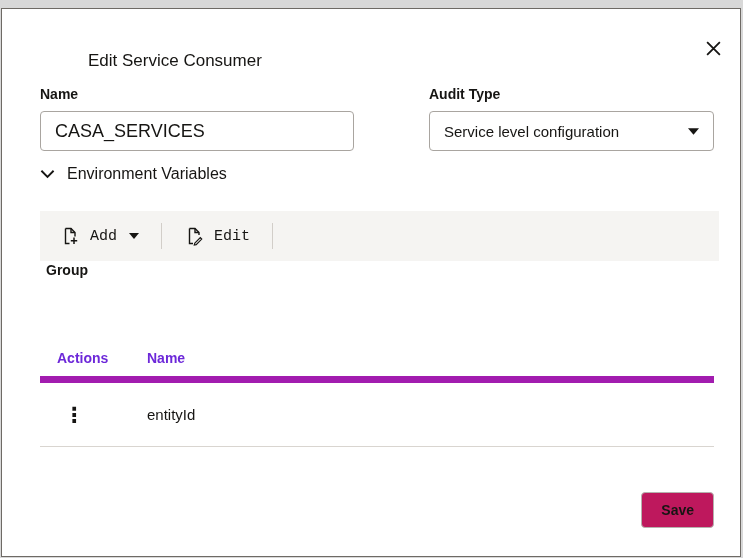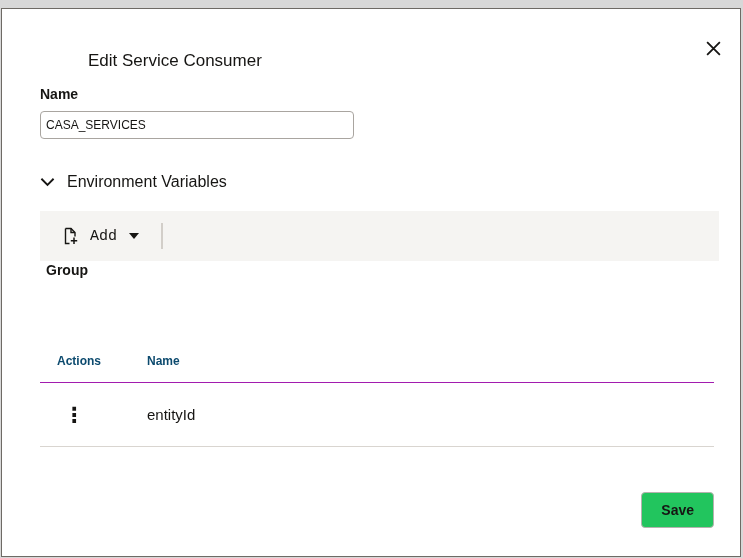--- a/index.html
+++ b/index.html
@@ -38,38 +38,38 @@
   .fields-row {
     position: absolute; top: 77px; left: 38px; right: 26px;
     display: flex; justify-content: space-between;
   }
   .field { display: flex; flex-direction: column; gap: 9px; }
   .field-name  { width: 314px; }
   .field-audit { width: 285px; }
   .field label { font-size: 14px; font-weight: 700; color: #161513; }
 
   .text-input {
-    height: 28px; width: 100%;
+    height: 40px; width: 100%;
     border: 1px solid #a9a5a0; border-radius: 4px;
-    padding: 0 5px; font-size: 12px;
+    padding: 0 14px; font-size: 18px;
     font-family: "Liberation Sans", sans-serif;
     color: #161513; background: #fff; outline: none;
   }
   .select {
     height: 40px; width: 100%;
     border: 1px solid #a9a5a0; border-radius: 4px;
     padding: 0 14px; font-size: 15px;
     background: #fff; cursor: pointer;
     display: flex; align-items: center; justify-content: space-between; gap: 8px;
   }
   .select .caret { flex: 0 0 auto; color: #161513; }
 
   
   .section-header {
-    position: absolute; top: 164px; left: 38px;
+    position: absolute; top: 156px; left: 38px;
     display: flex; align-items: center; gap: 12px;
     font-size: 16px; color: #161513; cursor: pointer;
     background: transparent; border: none;
     font-family: "Liberation Sans", sans-serif;
   }
 
   
   .toolbar {
     position: absolute; top: 202px; left: 38px; width: 679px; height: 50px;
     background: #f5f4f2;
@@ -97,42 +97,42 @@
   
   .grid-table { position: absolute; top: 330px; left: 38px; right: 26px; }
   .thead, .trow {
     display: grid;
     grid-template-columns: 90px 335px 1fr;
     align-items: center;
     padding-left: 17px;
   }
   .thead {
     height: 44px;
-    border-bottom: 1px solid #a21caf;
-    font-size: 12px; font-weight: 700; color: #0c4a6e;
+    border-bottom: 7px solid #a21caf;
+    font-size: 14px; font-weight: 700; color: #6d28d9;
   }
   .trow {
     height: 64px;
     border-bottom: 1px solid #d9d5d0;
     font-size: 15px; color: #161513;
   }
   .kebab-btn {
     width: 26px; height: 30px;
     background: transparent; border: none; cursor: pointer;
     font-size: 21px; font-weight: 700; color: #161513;
     line-height: 26px; text-align: center;
     margin-left: 4px;
     font-family: "DejaVu Sans", sans-serif;
   }
 
   
   .save-btn {
     position: absolute; top: 483px; right: 26px;
     height: 36px; padding: 4px 19px;
-    background: #22c55e;
+    background: #be185d;
     border: 1px solid #b5b2ae; border-radius: 4px;
     font-size: 14px; font-weight: 700; color: #161513;
     font-family: "Liberation Sans", sans-serif;
     cursor: pointer;
   }
 
   svg { display: block; }
 </style>
 </head>
 <body>
@@ -144,20 +144,29 @@
       <path d="M2 2 L14 14 M14 2 L2 14" stroke="currentColor" stroke-width="1.7" fill="none"></path>
     </svg>
   </button>
 
   <h1 class="dialog-title">Edit Service Consumer</h1>
 
   <div class="fields-row">
     <div class="field field-name">
       <label>Name</label>
       <input class="text-input" value="CASA_SERVICES" style="">
+    </div>
+    <div class="field field-audit">
+      <label>Audit Type</label>
+      <div class="select">
+        <span>Service level configuration</span>
+        <svg class="caret" width="11" height="7" viewBox="0 0 10 6">
+          <path d="M0 0 L5 6 L10 0 Z" fill="currentColor"></path>
+        </svg>
+      </div>
     </div>
   </div>
 
   <button class="section-header">
     <svg width="15" height="10" viewBox="0 0 16 10">
       <path d="M1.5 1.5 L8 8 L14.5 1.5" fill="none" stroke="currentColor" stroke-width="2"></path>
     </svg>
     <span>Environment Variables</span>
   </button>
 
@@ -168,20 +177,29 @@
         <path d="M11 2.5 V6.5 H15" fill="none" stroke="currentColor" stroke-width="1.4"></path>
         <path d="M5.5 2.5 V17.5 H9.5" fill="none" stroke="currentColor" stroke-width="1.4"></path>
         <path d="M14 11.5 V18 M10.8 14.8 H17.2" fill="none" stroke="currentColor" stroke-width="1.5"></path>
       </svg>
       <span>Add</span>
       <svg class="caret" width="10" height="6" viewBox="0 0 10 6">
         <path d="M0 0 L5 6 L10 0 Z" fill="currentColor"></path>
       </svg>
     </button>
     <div class="tb-div"></div>
+    <button class="tb-btn">
+      <svg width="20" height="20" viewBox="0 0 20 20">
+        <path d="M5.5 2.5 H11 L15 6.5 V9" fill="none" stroke="currentColor" stroke-width="1.4"></path>
+        <path d="M11 2.5 V6.5 H15" fill="none" stroke="currentColor" stroke-width="1.4"></path>
+        <path d="M5.5 2.5 V17.5 H9" fill="none" stroke="currentColor" stroke-width="1.4"></path>
+        <path d="M10.8 17.2 L16.3 11.7 L17.7 13.1 L12.2 18.6 L10.3 19 Z" fill="none" stroke="currentColor" stroke-width="1.2"></path>
+      </svg>
+      <span>Edit</span>
+    </button>
     <div class="tb-div"></div>
   </div>
 
   <div class="group-field">
     <label>Group</label>
   </div>
 
   <div class="grid-table">
     <div class="thead">
       <div>Actions</div>

